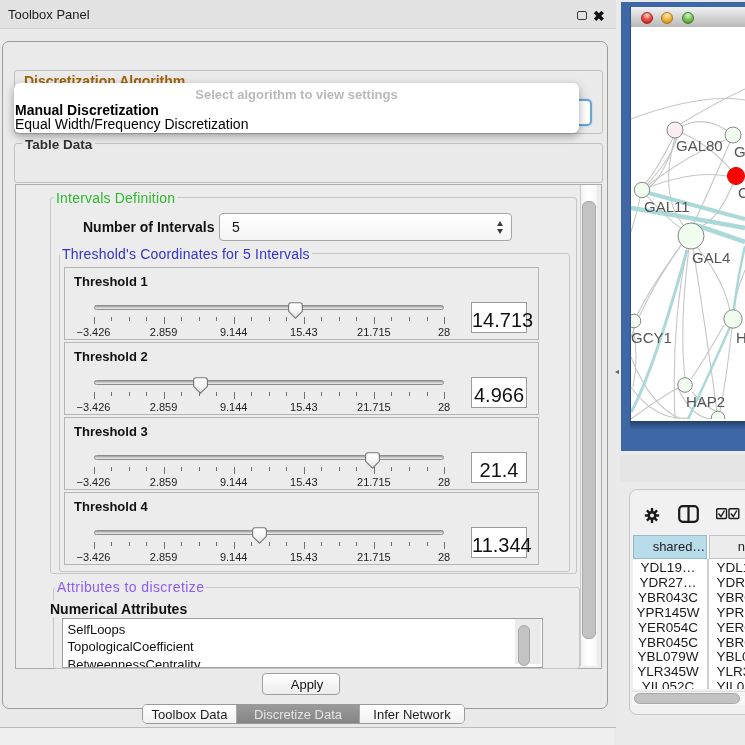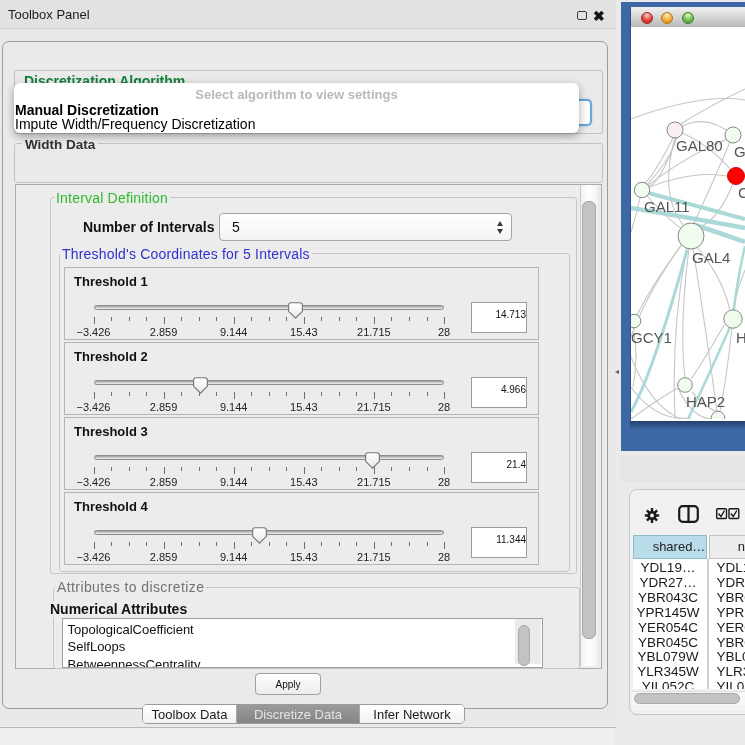--- a/index.html
+++ b/index.html
@@ -34,21 +34,21 @@
   border-left:3.5px solid transparent;border-right:3.5px solid transparent;border-bottom:5px solid #3a3a3a;}
 .combo .ad{position:absolute;right:8px;top:50%;margin-top:1.5px;width:0;height:0;
   border-left:3.5px solid transparent;border-right:3.5px solid transparent;border-top:5px solid #3a3a3a;}
 
 .thr{position:absolute;left:64px;width:473px;height:71px;border:1px solid #b5b5b5;background:#ececec;}
 .thr .ttl{position:absolute;left:9px;top:6px;font-size:13px;font-weight:700;color:#111;}
 .thr .track{position:absolute;left:28.5px;top:37px;width:350.5px;height:5px;box-sizing:border-box;
   background:linear-gradient(#9b9b9b,#cfcfcf 55%,#efefef);border:1px solid #8d8d8d;border-radius:3px;}
 .thr .vbox{position:absolute;left:406px;top:34px;width:56px;height:31px;background:#fff;
   border:1.5px solid #9b9b9b;box-sizing:border-box;}
-.thr .vbox span{position:absolute;left:0;right:0;top:6px;font-size:10px;color:#111;text-align:right;}
+.thr .vbox span{position:absolute;left:0;right:0;top:6px;font-size:20px;color:#111;text-align:center;}
 .ticklbl{position:absolute;font-size:11px;color:#222;transform:translateX(-50%);white-space:nowrap;}
 .thumb{position:absolute;width:15px;height:17px;}
 
 #attrlist{position:absolute;left:62px;top:618px;width:479px;height:48px;background:#fff;
   border:1px solid #9e9e9e;overflow:hidden;font-size:13px;color:#111;}
 #attrlist div{padding-left:4.5px;height:17.7px;line-height:17.7px;}
 #attrlist div:first-child{margin-top:1.5px;}
 .btn{position:absolute;border:1px solid #9f9f9f;border-radius:4px;
   background:linear-gradient(#ffffff,#ececec);font-size:13px;color:#111;
   display:flex;align-items:center;justify-content:center;}
@@ -75,32 +75,32 @@
 <div id="cpwin">
   <div id="cptitle">
       <span class="t">Toolbox Panel</span>
     <div class="winbtn-sq"></div>
       <div class="winbtn-x">✖</div>
   </div>
   <div id="outerpanel"></div>
 
 
   <div class="grp" style="left:14px;top:70px;width:587px;height:62px;"></div>
-  <div class="abs" style="left:24px;top:73px;font-size:14px;font-weight:700;color:#15803d;">Discretization Algorithm</div>
+  <div class="abs" style="left:24px;top:73px;font-size:14px;font-weight:700;color:#a16207;">Discretization Algorithm</div>
 
   <div class="abs" style="left:560px;top:99px;width:28px;height:23px;border:2px solid #6aa5d8;border-radius:5px;background:#fff;box-shadow:0 0 2px #8cc0e8;"></div>
 
   <div class="grp" style="left:14px;top:143px;width:587px;height:38px;"></div>
-  <div class="abs" style="left:22px;top:137px;font-size:13.5px;font-weight:700;color:#333;background:#e9e9e9;padding:0 3px;">Width Data</div>
+  <div class="abs" style="left:22px;top:137px;font-size:13.5px;font-weight:700;color:#333;background:#e9e9e9;padding:0 3px;">Table Data</div>
 
   <div class="abs" style="left:15px;top:184px;width:585px;height:483px;border:1px solid #ababab;background:#ececec;overflow:hidden;">
   </div>
 
   <div class="grp" style="left:50px;top:197px;width:525px;height:375px;border-color:#c6c6c6;"></div>
-  <div class="grplbl" style="left:54px;top:190px;color:#2eba2e;">Interval Definition</div>
+  <div class="grplbl" style="left:54px;top:190px;color:#2eba2e;">Intervals Definition</div>
 
   <div class="abs" style="left:83px;top:219px;font-size:14px;font-weight:700;color:#111;">Number of Intervals</div>
   <div class="combo" style="left:219px;top:213px;width:291px;height:26px;font-size:14px;">
     <span class="txt">5</span>
     <span class="au"></span>
       <span class="ad"></span>
   </div>
 
   <div class="grp" style="left:59px;top:253px;width:509px;height:317px;border-color:#c6c6c6;"></div>
   <div class="grplbl" style="left:60px;top:246px;color:#3232cc;">Threshold's Coordinates for 5 Intervals</div>
@@ -278,35 +278,35 @@
           </defs>
           <path d="M3.5,0.7 H13.5 Q16.3,0.7 16.3,3.5 V10.5 L8.5,18.2 L0.7,10.5 V3.5 Q0.7,0.7 3.5,0.7 Z" fill="url(#tg4)" stroke="#777777" stroke-width="1.3"></path>
         </svg>
         <div class="vbox">
           <span>11.344</span>
         </div>
       </div>
     </div>
 
   <div class="grp" style="left:53px;top:587px;width:525px;height:80px;border-color:#c6c6c6;"></div>
-  <div class="grplbl" style="left:55px;top:579px;color:#737373;letter-spacing:0.4px;">Attributes to discretize</div>
+  <div class="grplbl" style="left:55px;top:579px;color:#8b5cf6;letter-spacing:0.4px;">Attributes to discretize</div>
   <div class="abs" style="left:46px;top:601px;font-size:14px;font-weight:700;color:#111;background:#ececec;padding:0 4px;">Numerical Attributes</div>
   <div id="attrlist">
+    <div>SelfLoops</div>
     <div>TopologicalCoefficient</div>
-    <div>SelfLoops</div>
     <div>BetweennessCentrality</div>
   </div>
 
   <div class="abs" style="left:515px;top:619px;width:26px;height:45px;background:#ebebeb;"></div>
   <div class="sb-thumb" style="left:518px;top:625px;width:10px;height:39px;"></div>
 
   <div class="vsb-track" style="left:580px;top:185px;width:16px;height:481px;border-left:1px solid #c9c9c9;"></div>
   <div class="sb-thumb" style="left:582px;top:201px;width:12px;height:436px;"></div>
 
-  <div class="btn" style="left:255px;top:673px;width:64px;height:20px;font-size:10px;">Apply</div>
+  <div class="btn" style="left:262px;top:673px;width:64px;height:20px;font-size:13px;padding-left:12px;">Apply</div>
 
   <div class="seg" style="left:142px;top:704px;height:18px;">
     <div class="s" style="width:93px;">Toolbox Data</div>
     <div class="s sel" style="width:122px;">Discretize Data</div>
     <div class="s" style="width:104px;">Infer Network</div>
   </div>
 </div>
 
 <div class="abs" style="left:615px;top:369.5px;width:0;height:0;border-top:2.6px solid transparent;border-bottom:2.6px solid transparent;border-right:4.5px solid #5e5e5e;"></div>
 
@@ -437,13 +437,13 @@
     <div class="trow" style="left:83.5px;top:144.1px;">YIL052C</div>
   </div>
 
 <div class="abs" style="left:632px;top:691px;width:113px;height:13px;background:#f7f7f7;border-top:1px solid #ddd;"></div>
 <div class="sb-thumb" style="left:634px;top:693px;width:104px;height:9px;"></div>
 
 <div class="abs" style="left:14px;top:83px;width:565px;height:50px;background:#fff;border-radius:6px;
   box-shadow:0 3px 8px rgba(0,0,0,0.35);z-index:50;"></div>
 <div class="abs" style="left:0;top:87px;width:593px;text-align:center;font-size:13px;font-weight:700;color:#b9b9b9;z-index:51;">Select algorithm to view settings</div>
 <div class="abs" style="left:15px;top:102px;font-size:14px;font-weight:700;color:#000;z-index:51;">Manual Discretization</div>
-<div class="abs" style="left:15px;top:116px;font-size:14px;color:#000;z-index:51;">Impute Width/Frequency Discretization</div>
+<div class="abs" style="left:15px;top:116px;font-size:14px;color:#000;z-index:51;">Equal Width/Frequency Discretization</div>
 
 </body></html>

